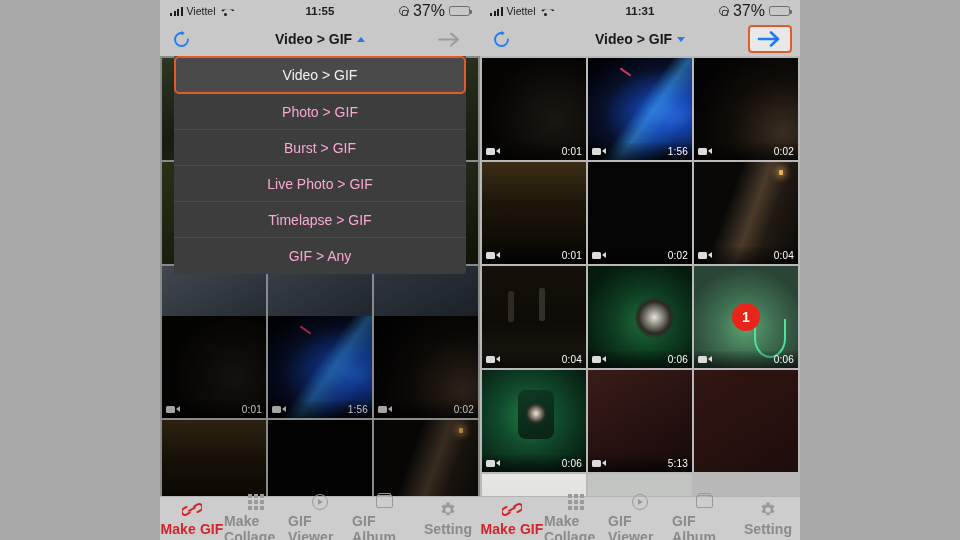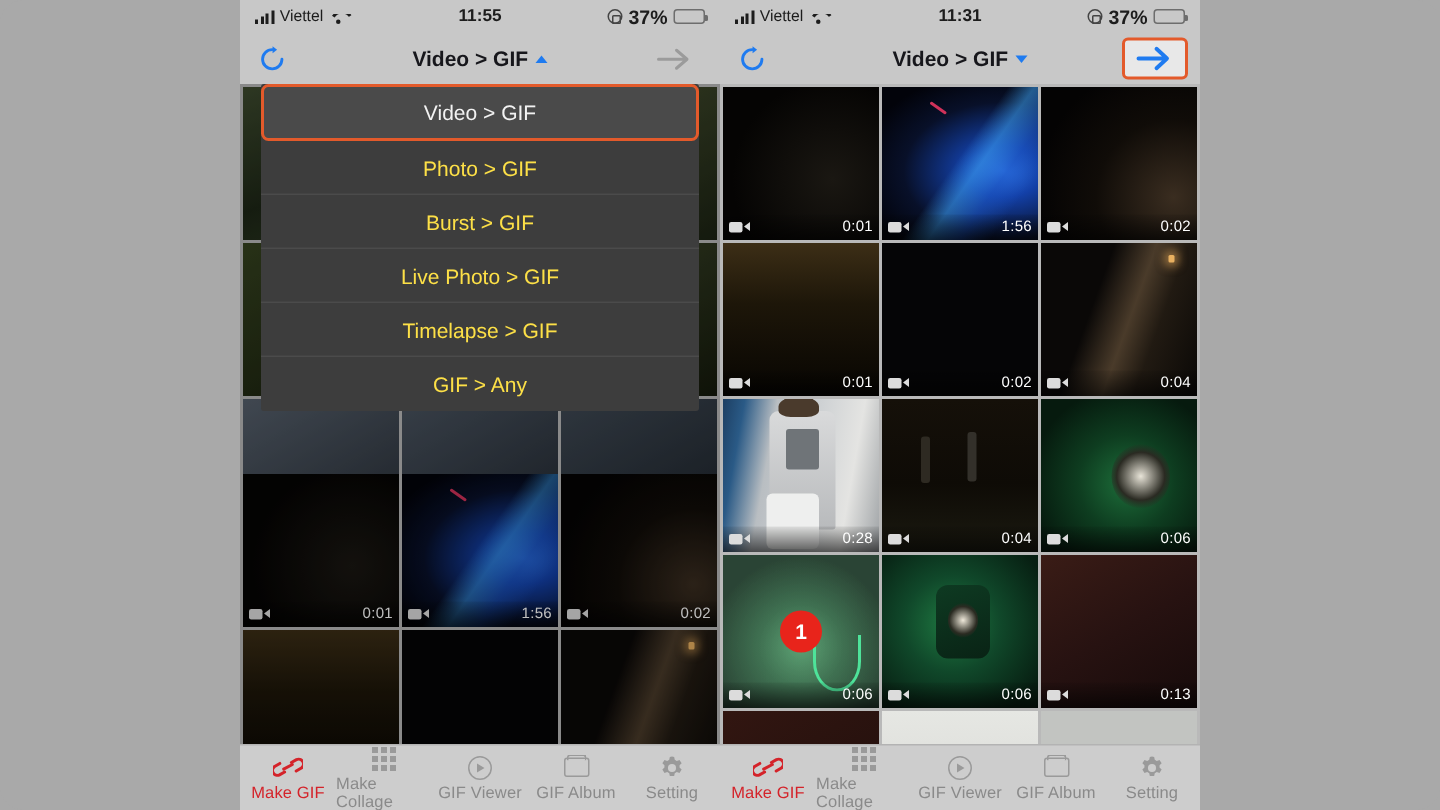--- a/index.html
+++ b/index.html
@@ -46,21 +46,21 @@
     background: #1c1c1c; border-radius: 50%;
   }
   .lock-circle {
     width: 10px; height: 10px; border: 1.3px solid #444; border-radius: 50%;
     position: relative; display: inline-block;
   }
   .lock-circle::after {
     content: ""; position: absolute; left: 2.5px; top: 2.5px;
     width: 4px; height: 4px; border: 1px solid #444; border-radius: 1px;
   }
-  .batt-pct { font-size: 13px; font-weight: bold; }
+  .batt-pct { font-size: 16px; font-weight: normal; }
   .batt {
     width: 21px; height: 10px; border: 1.2px solid #6d6d6d; border-radius: 2.5px;
     position: relative; padding: 1px;
   }
   .batt::after {
     content: ""; position: absolute; right: -3px; top: 3px;
     width: 1.6px; height: 4px; background: #6d6d6d; border-radius: 0 1px 1px 0;
   }
   .batt-fill { height: 100%; width: 40%; background: #f0c419; border-radius: 1px; }
 
@@ -118,35 +118,35 @@
   .cell.selected .thumb { filter: brightness(1.45) saturate(0.7) contrast(0.85); }
 
   
   .scrim { position: absolute; inset: 0; background: rgba(0,0,0,0.25); z-index: 9; }
   .dropdown {
     position: absolute; left: 14px; right: 14px; top: 0;
     background: #3d3d3d; z-index: 10; border-radius: 2px; overflow: hidden;
   }
   .dd-item {
     height: 36px; display: flex; align-items: center; justify-content: center;
-    font-size: 14px; color: #fde047; border-bottom: 1px solid #4b4b4b;
+    font-size: 14px; color: #f9a8d4; border-bottom: 1px solid #4b4b4b;
   }
   .dd-item.sel {
     color: #f2f2f2; background: #4a4a4a;
     border: 2px solid #e35a2b; border-radius: 5px; height: 38px;
   }
 
   
   .tabbar {
     position: absolute; bottom: 0; left: 0; right: 0; height: 44px;
     background: #cdcdcd; border-top: 1px solid #b3b3b3;
     display: flex; align-items: center; z-index: 20;
   }
   .tab { flex: 1; display: flex; flex-direction: column; align-items: center; gap: 2px; }
-  .tab-label { font-size: 11px; color: #8a8a8a; font-weight: normal; letter-spacing: .1px; }
+  .tab-label { font-size: 14px; color: #8a8a8a; font-weight: bold; letter-spacing: .1px; }
   .tab.active .tab-label { color: #d4232a; }
   .tab-icon { height: 19px; display: flex; align-items: center; justify-content: center; }
   .dots { display: grid; grid-template-columns: repeat(3, 4px); gap: 2px; }
   .dots i { width: 4px; height: 4px; background: #9a9a9a; display: block; }
   .play-ic {
     width: 16px; height: 16px; border: 1.6px solid #9a9a9a; border-radius: 50%;
     display: flex; align-items: center; justify-content: center;
   }
   .play-ic::after {
     content: ""; width: 0; height: 0;
@@ -501,34 +501,20 @@
           <div class="cell-bar">
               <span class="vid-icon">
                 <span class="body"></span>
                 <span class="tri"></span>
               </span>
               <span class="dur">0:04</span>
             </div>
         </div>
 
         <div class="cell">
-          <div class="thumb" style="background:linear-gradient(100deg,#1d3f63 0%, #2a5a86 12%, #b9bec2 30%, #cfd2d4 55%, #e4e4e2 78%, #9fa3a6 100%)"></div>
-          <div style="position:absolute;left:30%;top:8%;width:42%;height:78%;background:linear-gradient(180deg,#d9dadb,#b8babc);border-radius:6px 6px 2px 2px"></div>
-          <div style="position:absolute;left:40%;top:20%;width:22%;height:26%;background:#6f7478;border-radius:2px"></div>
-          <div style="position:absolute;left:36%;top:-2%;width:26%;height:14%;background:#4a3a2c;border-radius:50% 50% 30% 30%"></div>
-          <div style="position:absolute;left:28%;top:62%;width:34%;height:36%;background:#eeefee;border-radius:4px"></div>
-          <div class="cell-bar">
-              <span class="vid-icon">
-                <span class="body"></span>
-                <span class="tri"></span>
-              </span>
-              <span class="dur">0:28</span>
-            </div>
-        </div>
-        <div class="cell">
           <div class="thumb" style="background:linear-gradient(180deg,#151009 0%, #0e0b06 55%, #1b1a10 100%)"></div>
           <div style="position:absolute;left:25%;top:25%;width:6px;height:30%;background:#2e2a22;border-radius:2px"></div>
           <div style="position:absolute;left:55%;top:22%;width:6px;height:32%;background:#33302a;border-radius:2px"></div>
           <div class="cell-bar">
               <span class="vid-icon">
                 <span class="body"></span>
                 <span class="tri"></span>
               </span>
               <span class="dur">0:04</span>
             </div>
@@ -569,21 +555,21 @@
               <span class="dur">0:06</span>
             </div>
         </div>
         <div class="cell">
           <div class="thumb" style="background:linear-gradient(150deg,#3a1c16 0%, #271211 50%, #160a0a 100%)"></div>
           <div class="cell-bar">
               <span class="vid-icon">
                 <span class="body"></span>
                 <span class="tri"></span>
               </span>
-              <span class="dur">0:13</span>
+              <span class="dur">5:13</span>
             </div>
         </div>
 
         <div class="cell">
           <div class="thumb" style="background:linear-gradient(150deg,#321611 0%, #1d0d0b 100%)"></div>
         </div>
         <div class="cell">
           <div class="thumb" style="background:linear-gradient(180deg,#e6e7e3,#d2d4d0)"></div>
           <div style="position:absolute;left:16%;top:22%;width:24%;height:42%;background:#c9b79e;border-radius:50% 50% 40% 40%"></div>
           <div style="position:absolute;left:58%;top:22%;width:24%;height:42%;background:#c9b79e;border-radius:50% 50% 40% 40%"></div>

